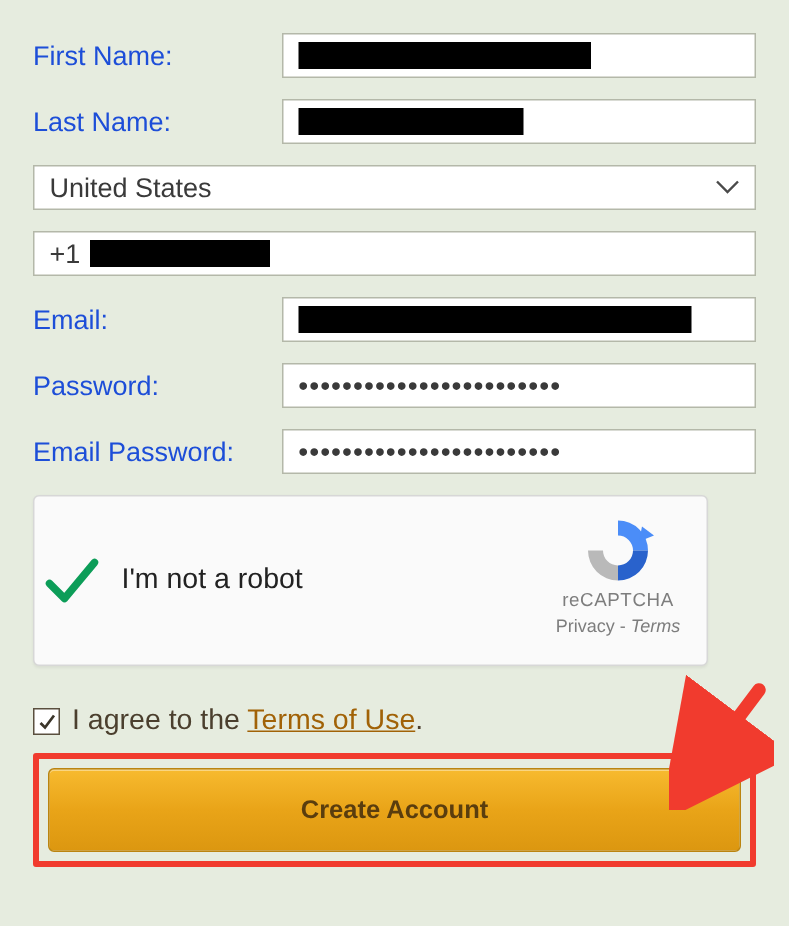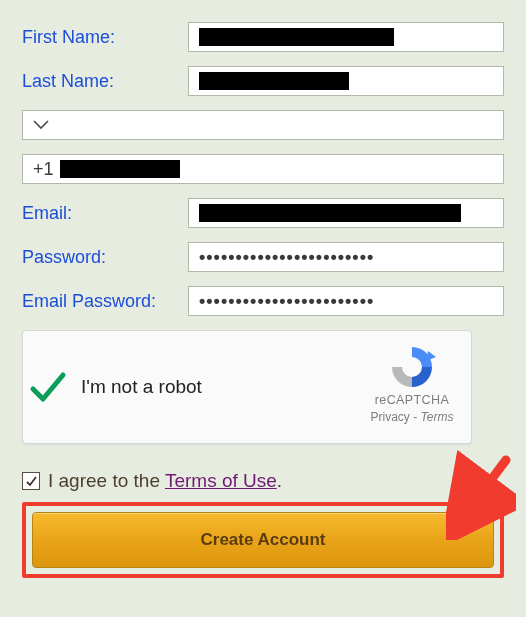--- a/index.html
+++ b/index.html
@@ -110,21 +110,21 @@
       width: 18px; height: 18px;
       border: 1.5px solid #5a4f3e;
       background: #fff;
       display: flex;
       align-items: center;
       justify-content: center;
       cursor: pointer;
     }
     .terms-link {
       text-decoration: underline;
-      color: #701a75;
+      color: #a16207;
       cursor: pointer;
     }
     .button-hl {
       margin-top: 10px;
       border: 4px solid #f13b2e;
       padding: 6px;
       border-radius: 2px;
     }
     .create-btn {
       width: 100%;
@@ -162,20 +162,21 @@
   <div class="form-input-wrap">
     <div class="form-input" style="display:flex;align-items:center;">
       <span class="redact" style="width:150px;"></span>
     </div>
   </div>
 </div>
 
 <div class="form-row">
   <div class="form-input-wrap">
     <div class="form-select">
+      <span>United States</span>
       <svg class="chevron" viewBox="0 0 16 10">
           <path d="M1 1 L8 8 L15 1" stroke="#4a4a4a" stroke-width="1.6" fill="none"></path>
         </svg>
     </div>
   </div>
 </div>
 
 <div class="form-row">
   <div class="form-input-wrap">
     <div class="form-input phone-wrap">

